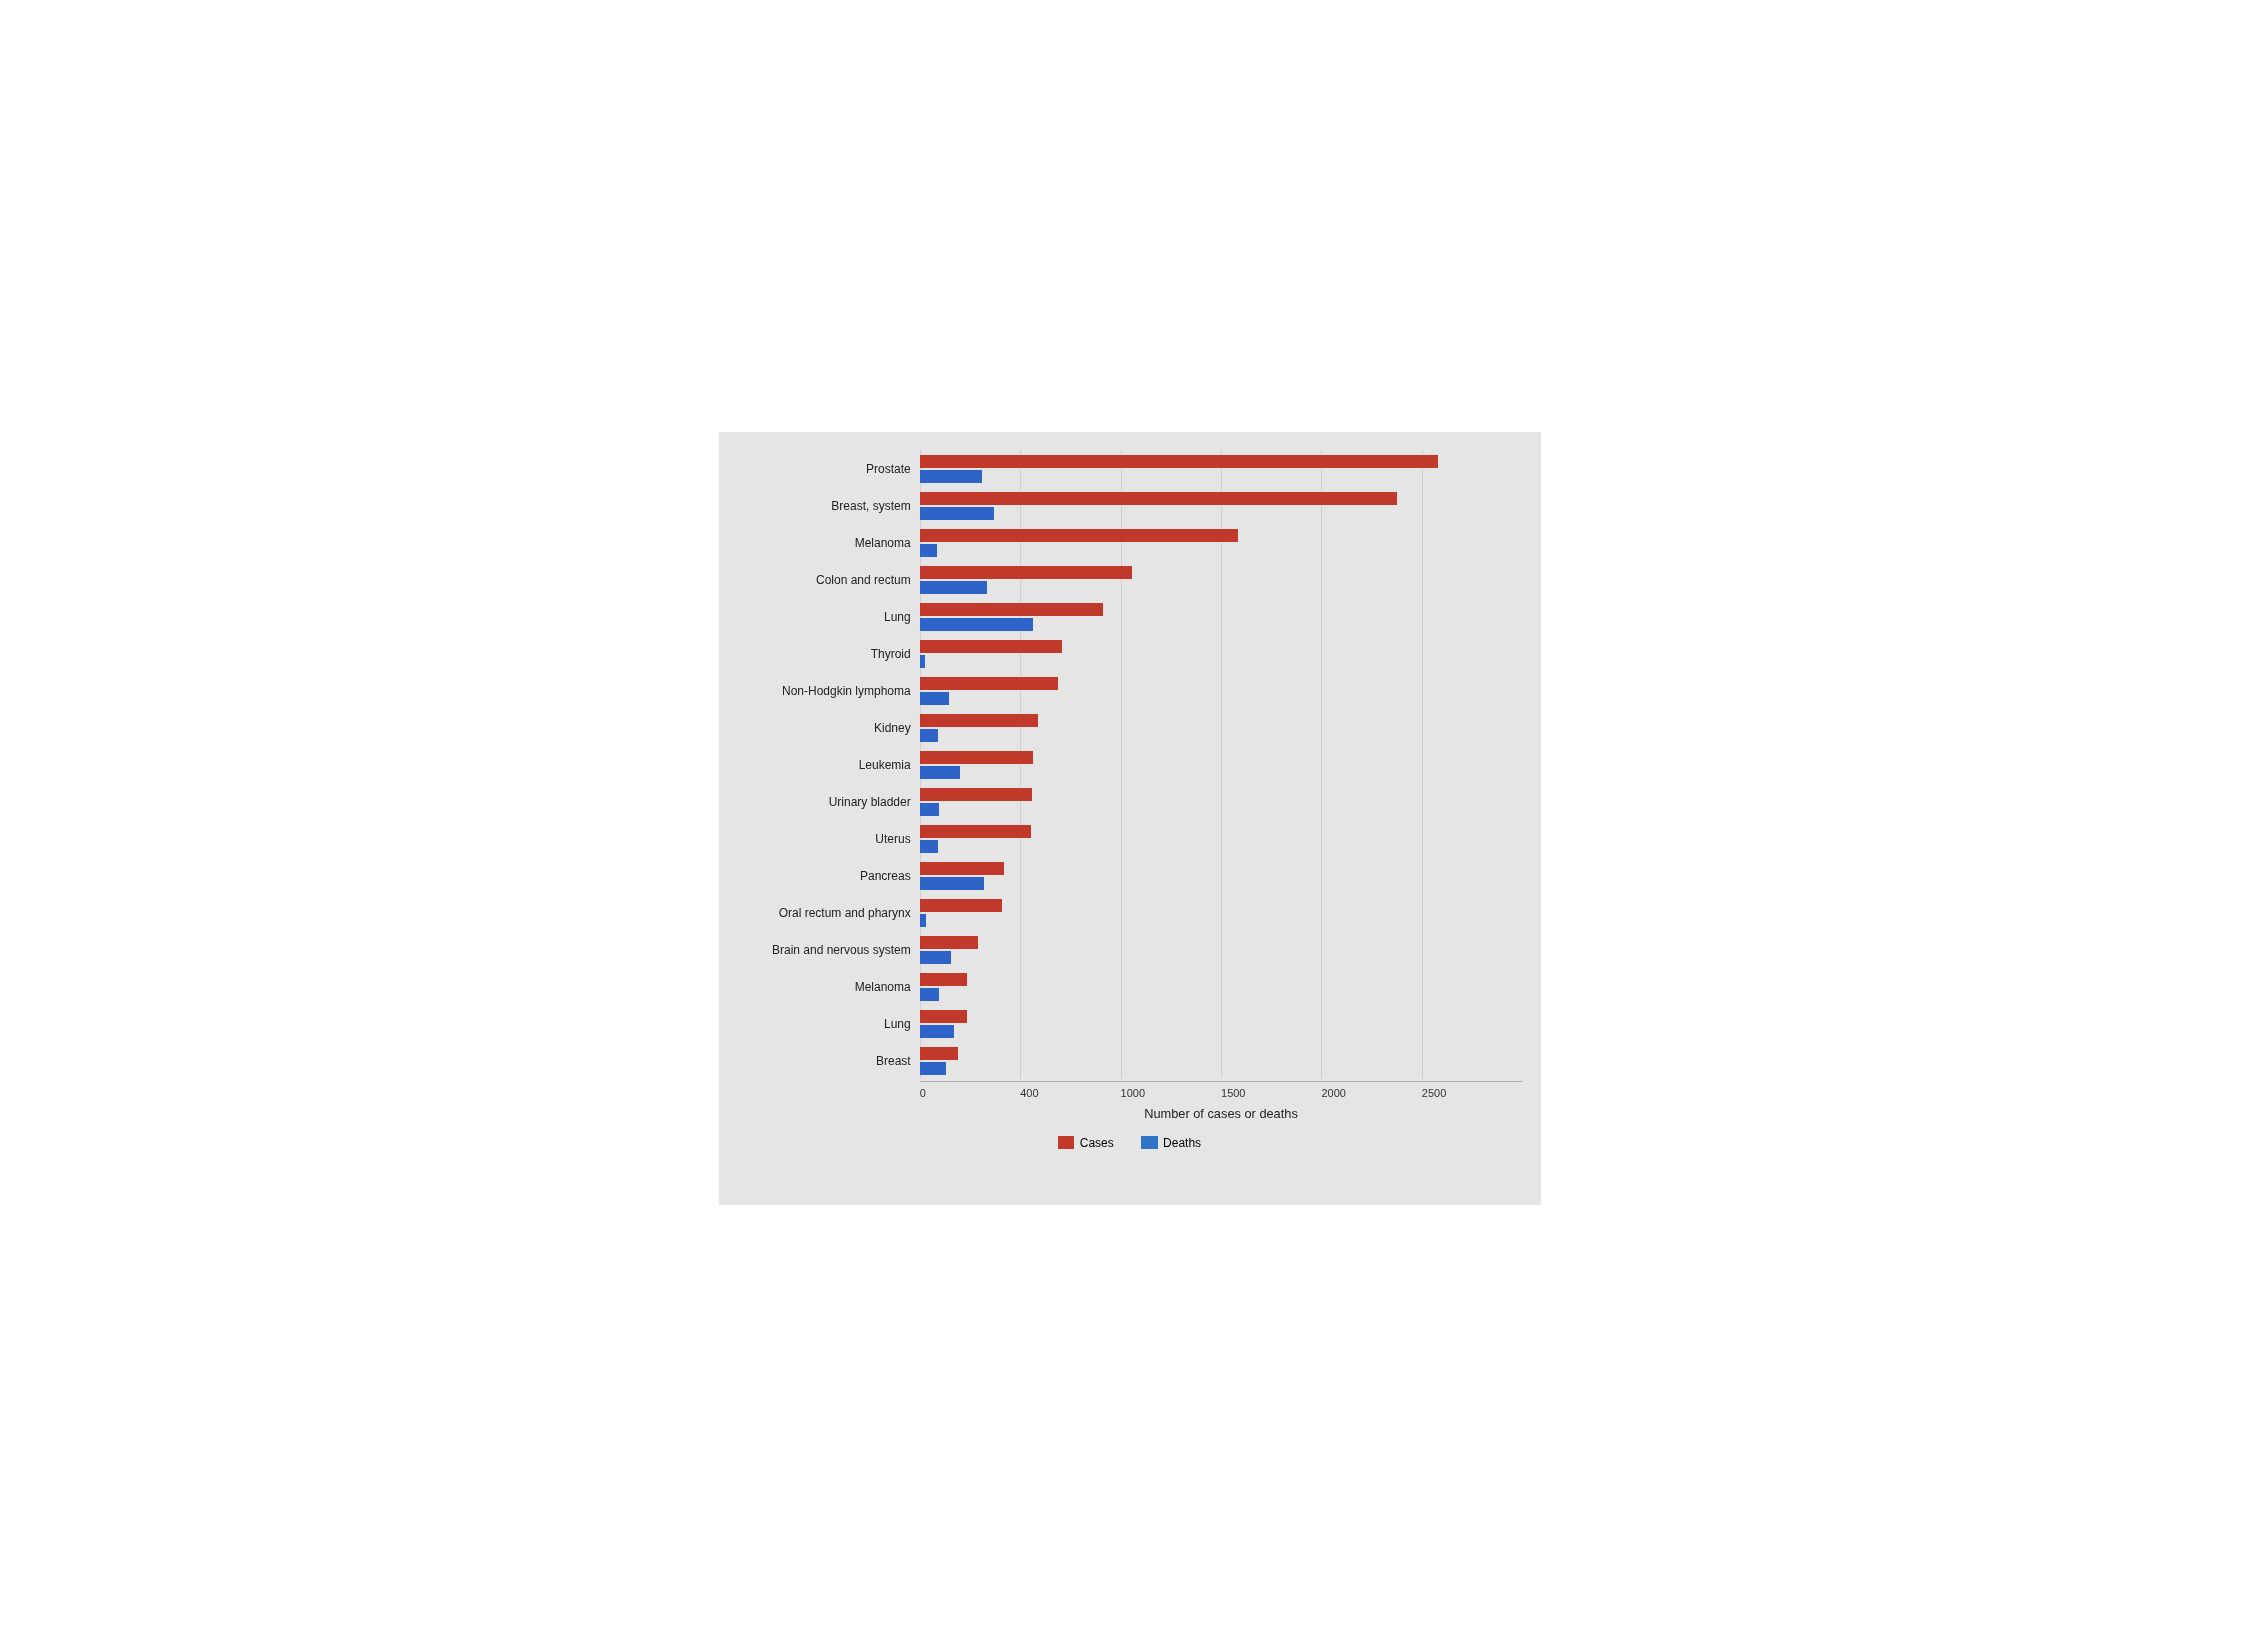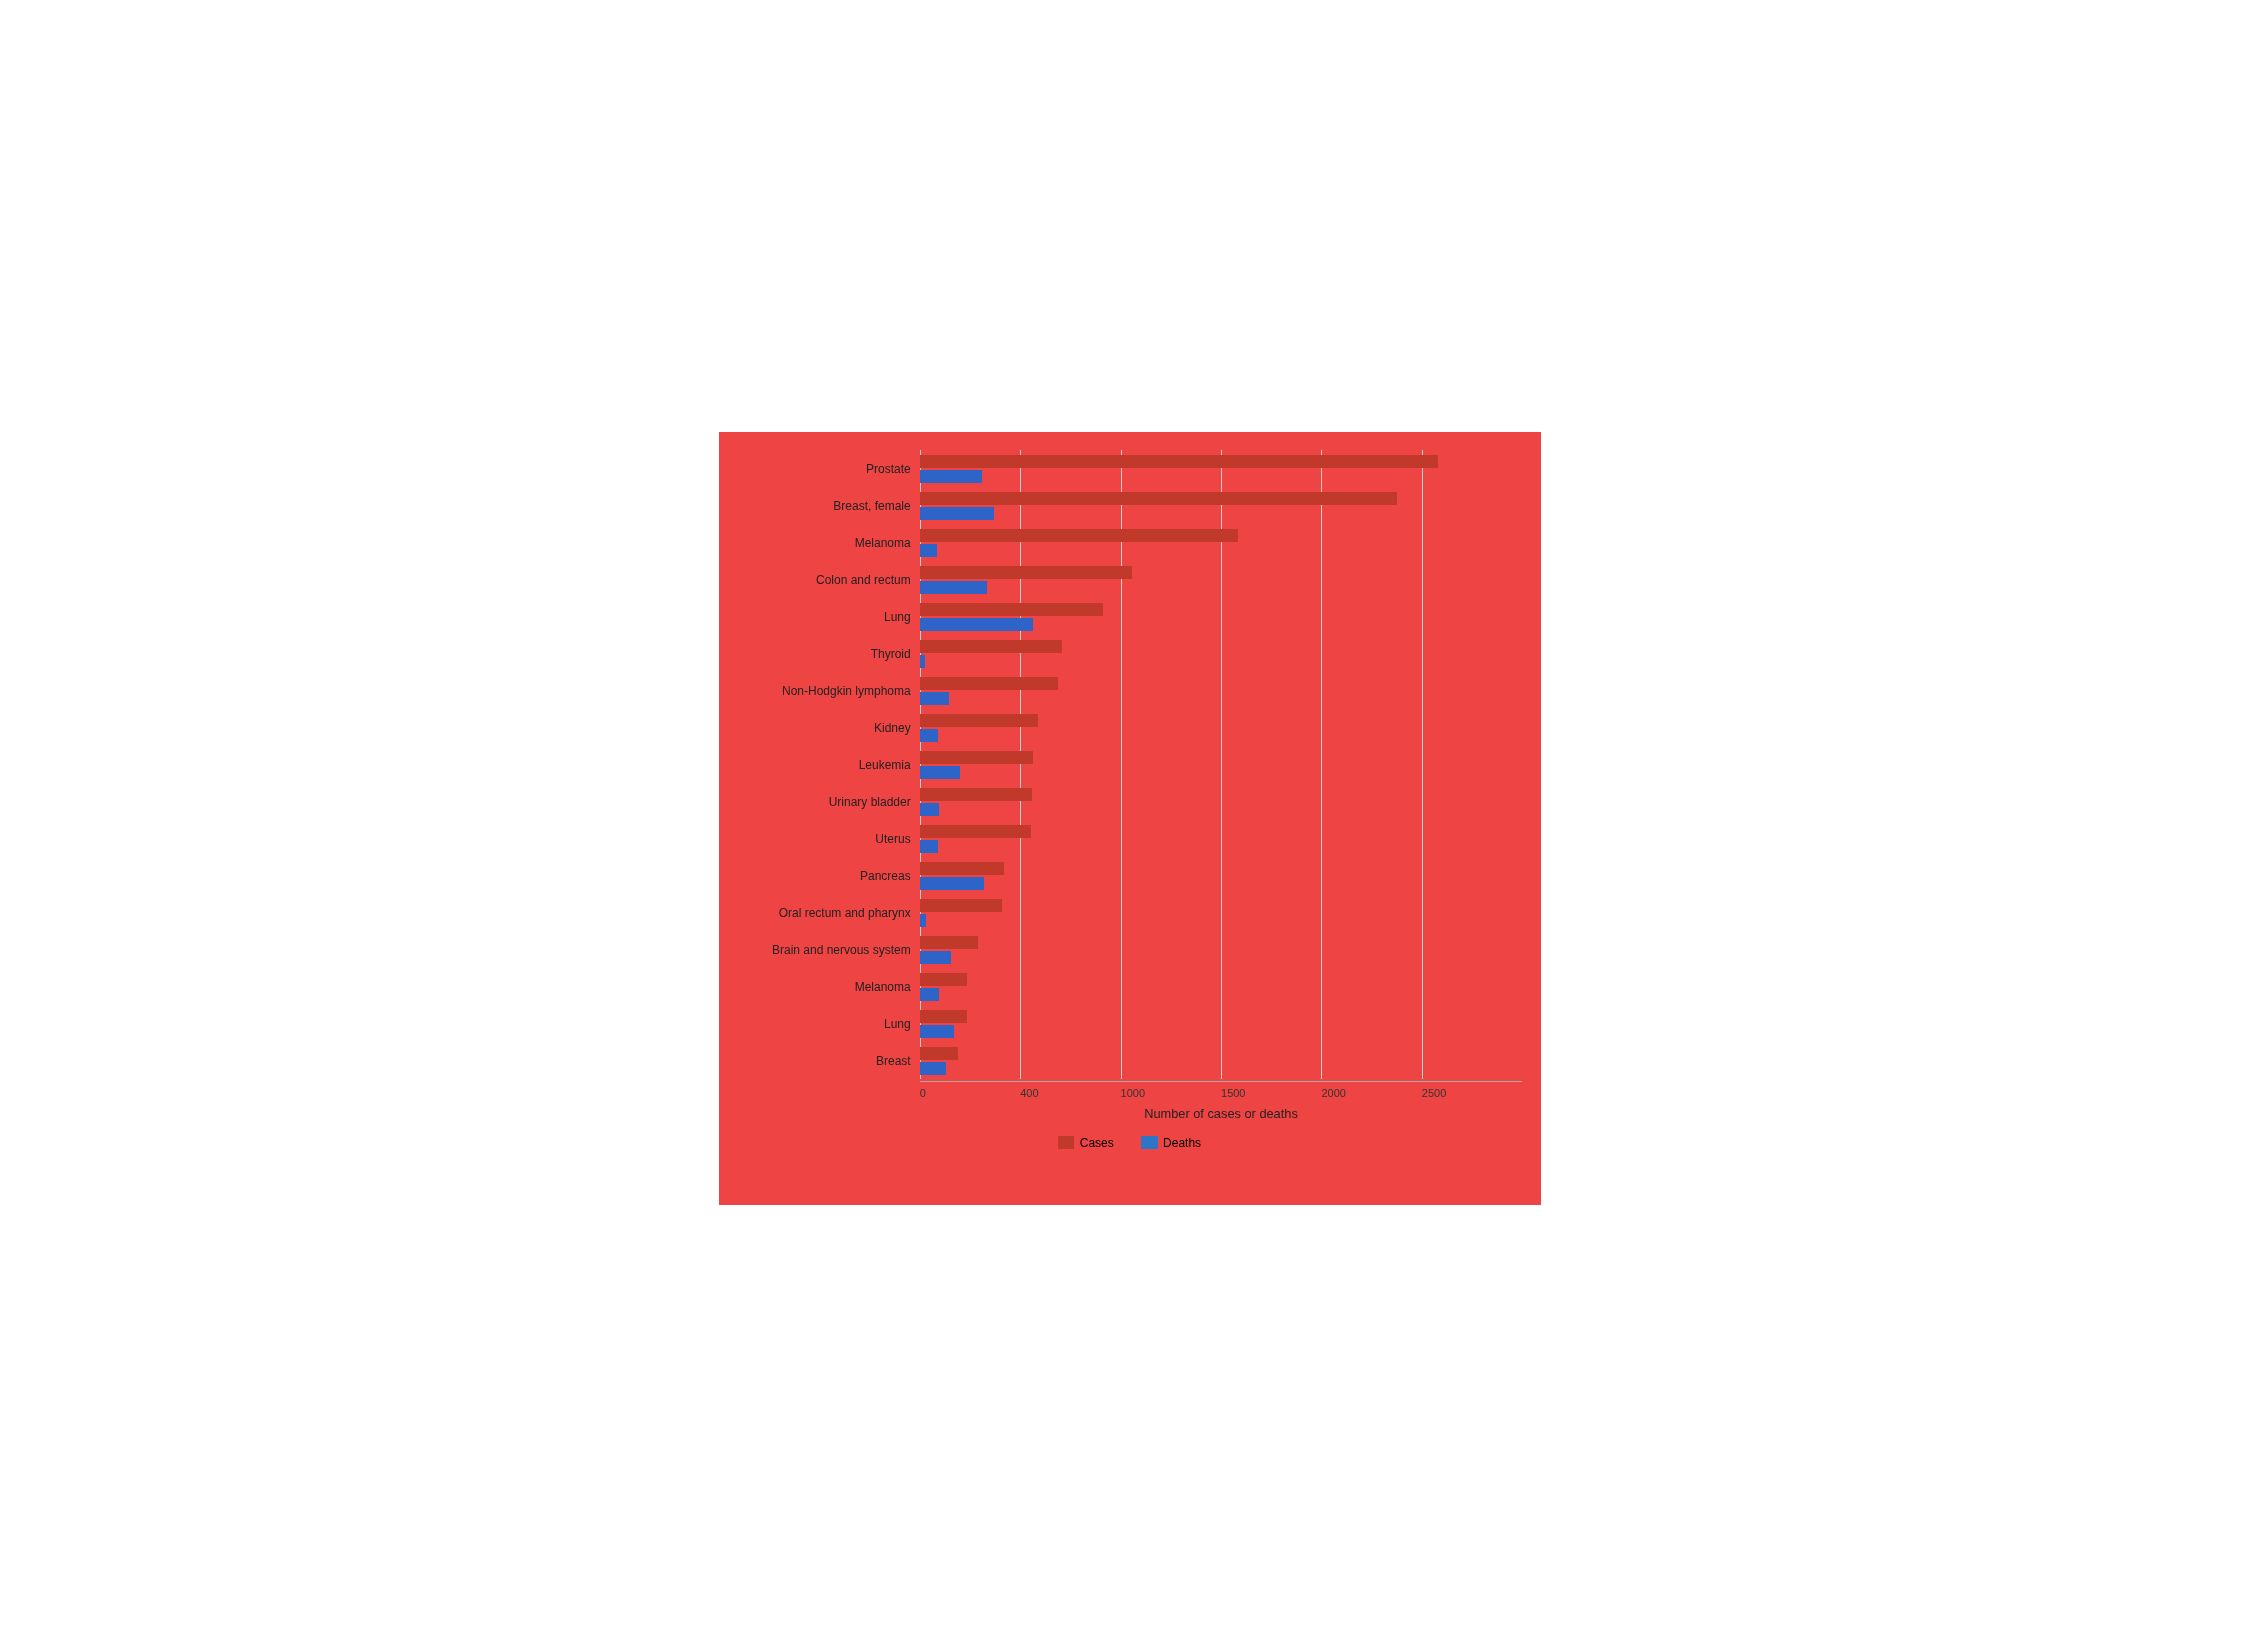--- a/index.html
+++ b/index.html
@@ -7,21 +7,21 @@
       background: #ffffff;
       font-family: Arial, sans-serif;
       display: flex;
       justify-content: center;
       align-items: center;
       min-height: 100vh;
       padding: 18.3px;
     }
     .chart-container {
       width: 822px;
-      background: #ef4444;
+      background: #e5e5e5;
       padding: 18.3px 18.3px 55px 18.3px;
       position: relative;
     }
     .chart-area {
       display: flex;
       flex-direction: column;
       position: relative;
     }
     .chart-inner {
       display: flex;
@@ -138,21 +138,21 @@
     }
   </style>
 </head>
 <body>
 
 <div class="chart-container">
   <div class="chart-area">
     <div class="chart-inner">
       <div class="y-labels" id="y-labels">
           <div class="y-label">Prostate</div>
-          <div class="y-label">Breast, female</div>
+          <div class="y-label">Breast, system</div>
           <div class="y-label">Melanoma</div>
           <div class="y-label">Colon and rectum</div>
           <div class="y-label">Lung</div>
           <div class="y-label">Thyroid</div>
           <div class="y-label">Non-Hodgkin lymphoma</div>
           <div class="y-label">Kidney</div>
           <div class="y-label">Leukemia</div>
           <div class="y-label">Urinary bladder</div>
           <div class="y-label">Uterus</div>
           <div class="y-label">Pancreas</div>

